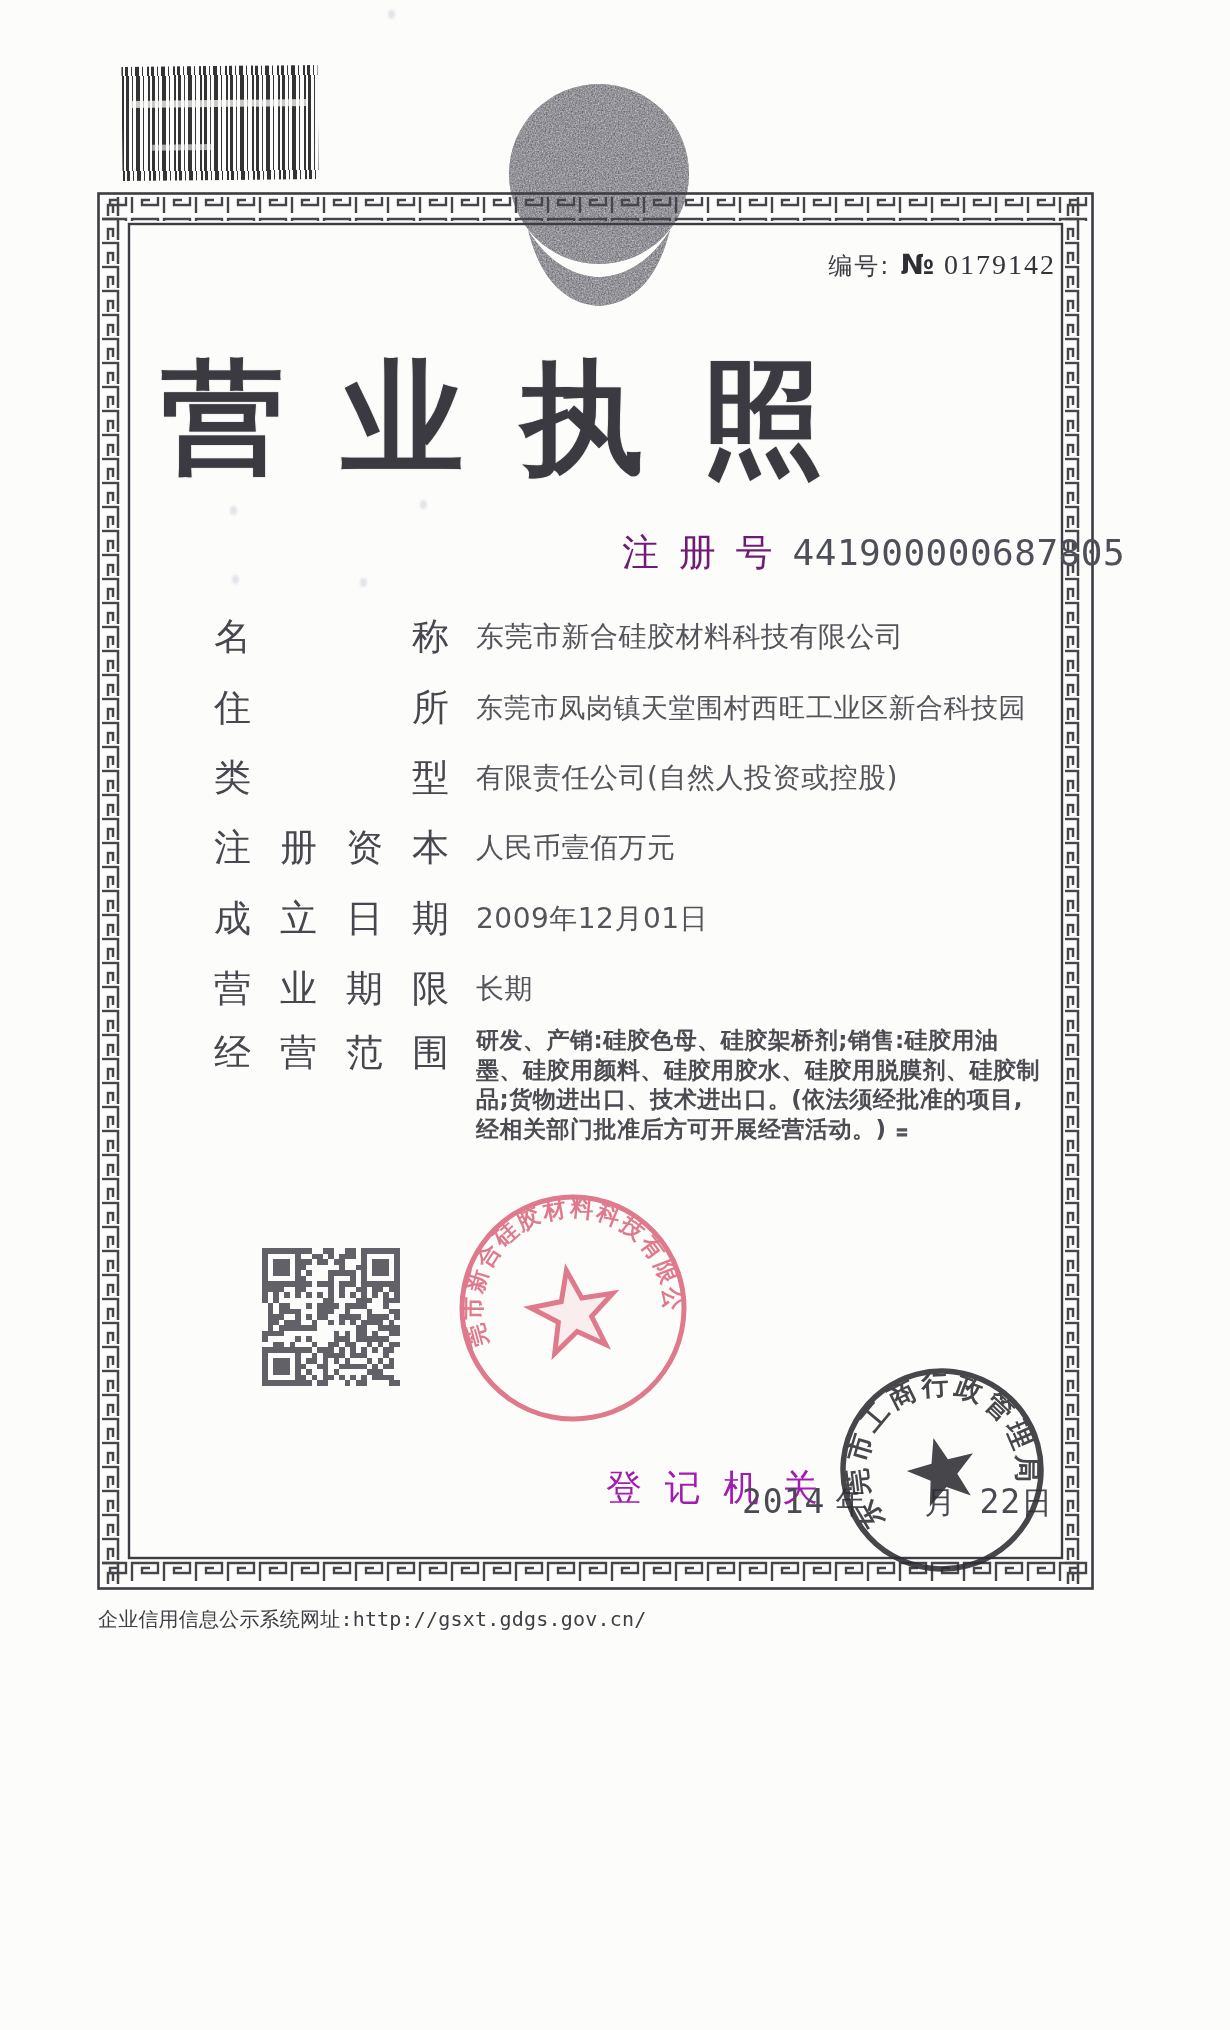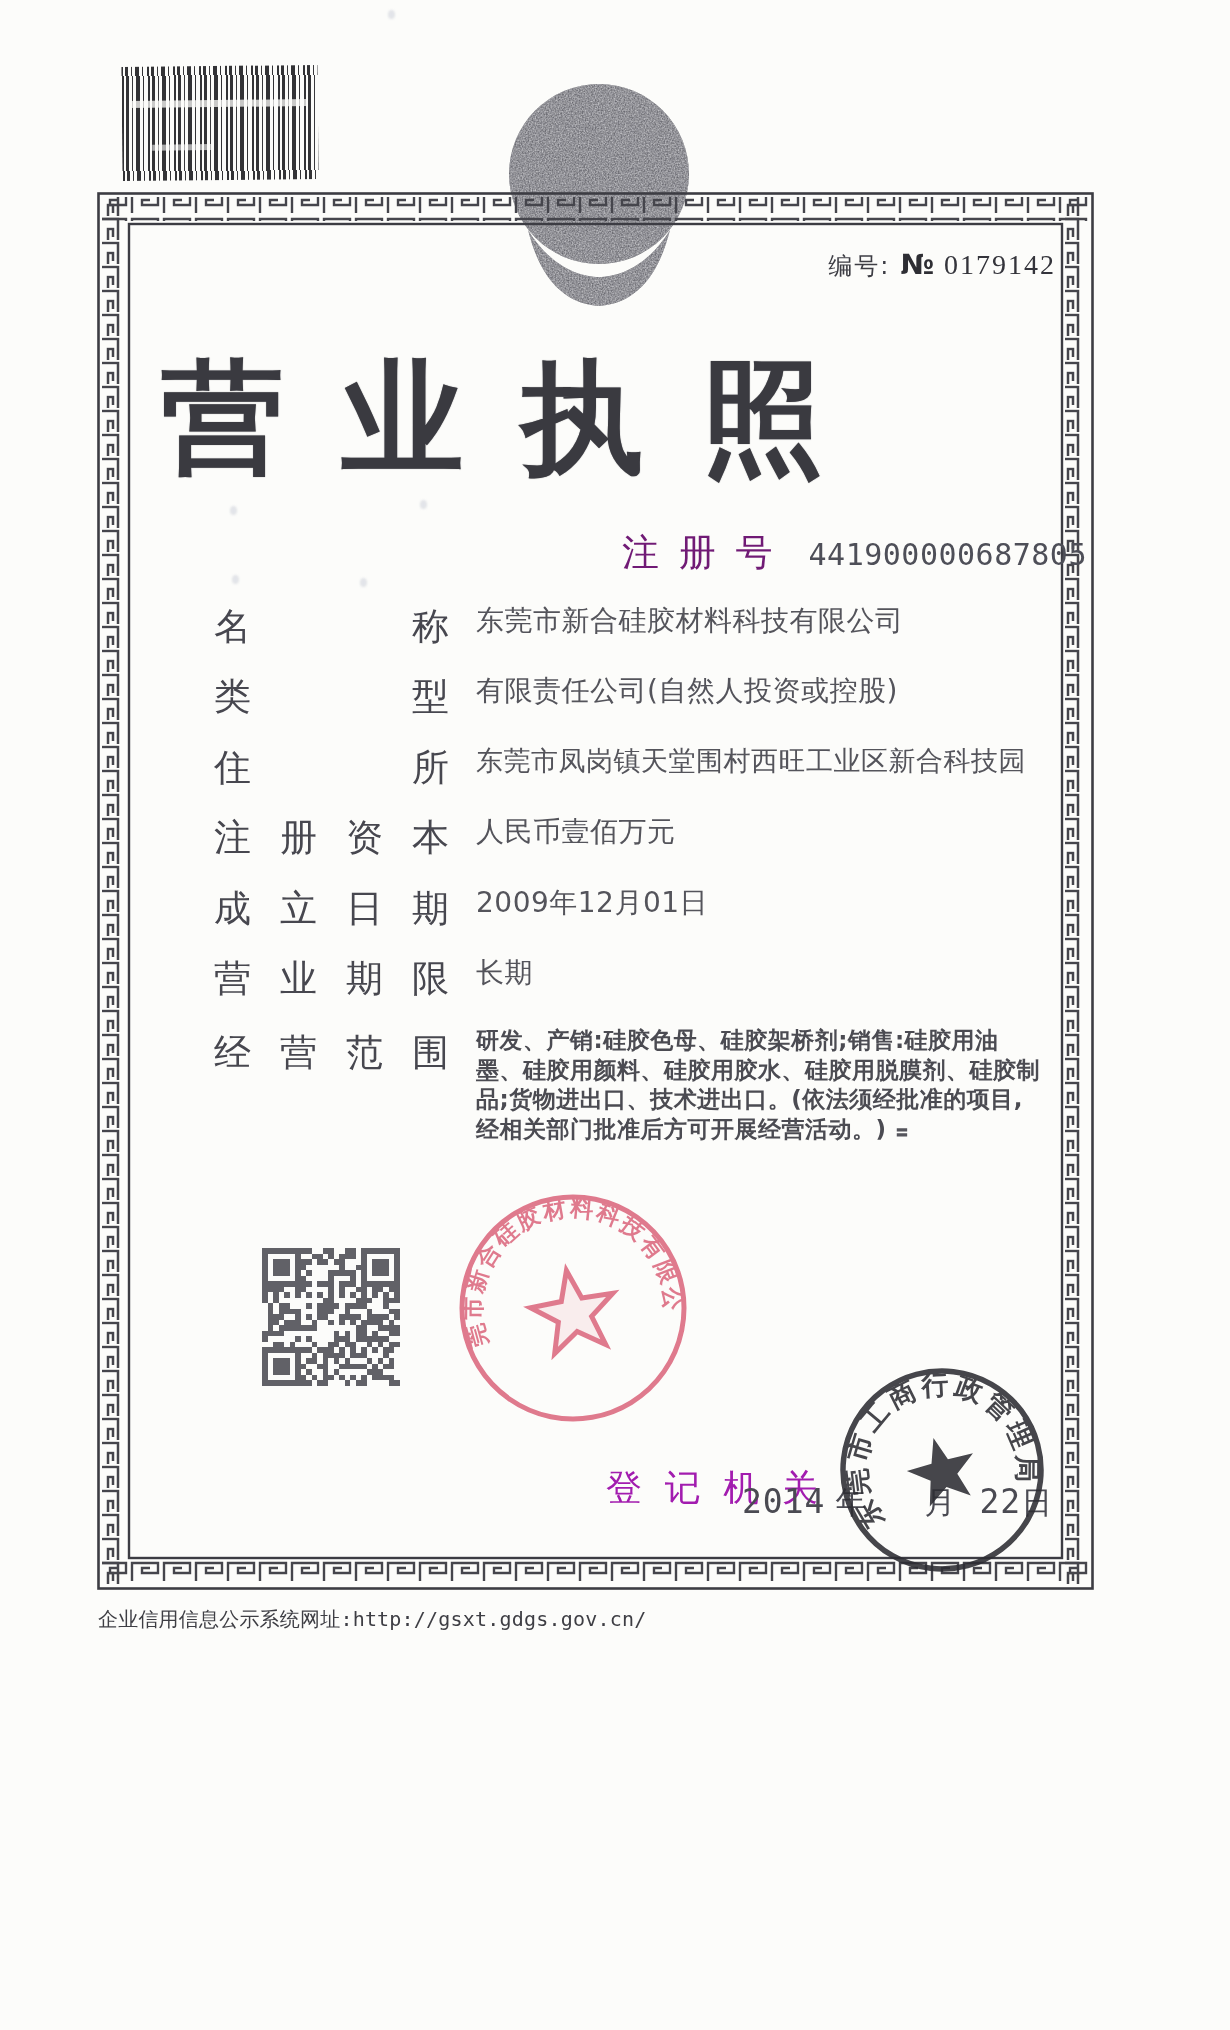--- a/index.html
+++ b/index.html
@@ -26,25 +26,25 @@
   .serial .num{font-family:Liberation Serif, serif;font-size:28px;color:#34343b;letter-spacing:2px;}
 
   
   .title{position:absolute;left:97px;top:338px;width:791px;text-align:center;}
   .title span{font-size:122px;font-weight:700;color:#3a3a40;letter-spacing:58px;margin-right:-58px;
               text-shadow:0 0 1px rgba(58,58,64,.7);}
 
   
   .regno{position:absolute;left:622px;top:528px;display:flex;align-items:baseline;}
   .regno .lab{font-size:37px;color:#701a75;letter-spacing:4px;}
-  .regno .val{margin-left:32px;font-family:"DejaVu Sans Mono",monospace;font-size:30px;color:#4e4f58;letter-spacing:.5px;}
+  .regno .val{margin-left:16px;font-family:"DejaVu Sans Mono",monospace;font-size:36px;color:#4e4f58;letter-spacing:.5px;}
 
   
   .fields{position:absolute;left:214px;top:602px;width:880px;}
-  .frow{display:flex;align-items:flex-start;height:70.4px;}
+  .frow{display:flex;align-items:center;height:70.4px;}
   .frow.scope{align-items:flex-start;height:auto;margin-top:2px;}
   .flabel{width:235px;flex:0 0 235px;font-size:37px;color:#47474f;
           text-align:justify;text-align-last:justify;text-justify:inter-character;
           font-family:"DejaVu Serif","DejaVu Sans",serif;}
   .fvalue{margin-left:27px;font-size:28px;color:#54545b;letter-spacing:.5px;white-space:nowrap;}
   .frow.scope .flabel{margin-top:2px;}
   .frow.scope .fvalue{white-space:normal;width:565px;font-size:23px;line-height:29.4px;
                       font-weight:600;color:#4b4b52;letter-spacing:.5px;}
   .scopemark{font-size:14px;color:#55555c;font-weight:700;}
 
@@ -139,26 +139,26 @@
     <span class="lab">注 册 号</span>
     <span class="val">441900000687805</span>
   </div>
 
   <div class="fields">
     <div class="frow">
       <span class="flabel">名 称</span>
       <span class="fvalue">东莞市新合硅胶材料科技有限公司</span>
     </div>
     <div class="frow">
+      <span class="flabel">住 所</span>
+      <span class="fvalue" style="font-size:27px">东莞市凤岗镇天堂围村西旺工业区新合科技园</span>
+    </div>
+    <div class="frow">
       <span class="flabel">类 型</span>
       <span class="fvalue">有限责任公司(自然人投资或控股)</span>
-    </div>
-    <div class="frow">
-      <span class="flabel">住 所</span>
-      <span class="fvalue" style="font-size:27px">东莞市凤岗镇天堂围村西旺工业区新合科技园</span>
     </div>
     <div class="frow">
       <span class="flabel">注 册 资 本</span>
       <span class="fvalue">人民币壹佰万元</span>
     </div>
     <div class="frow">
       <span class="flabel">成 立 日 期</span>
       <span class="fvalue">2009年12月01日</span>
     </div>
     <div class="frow">

